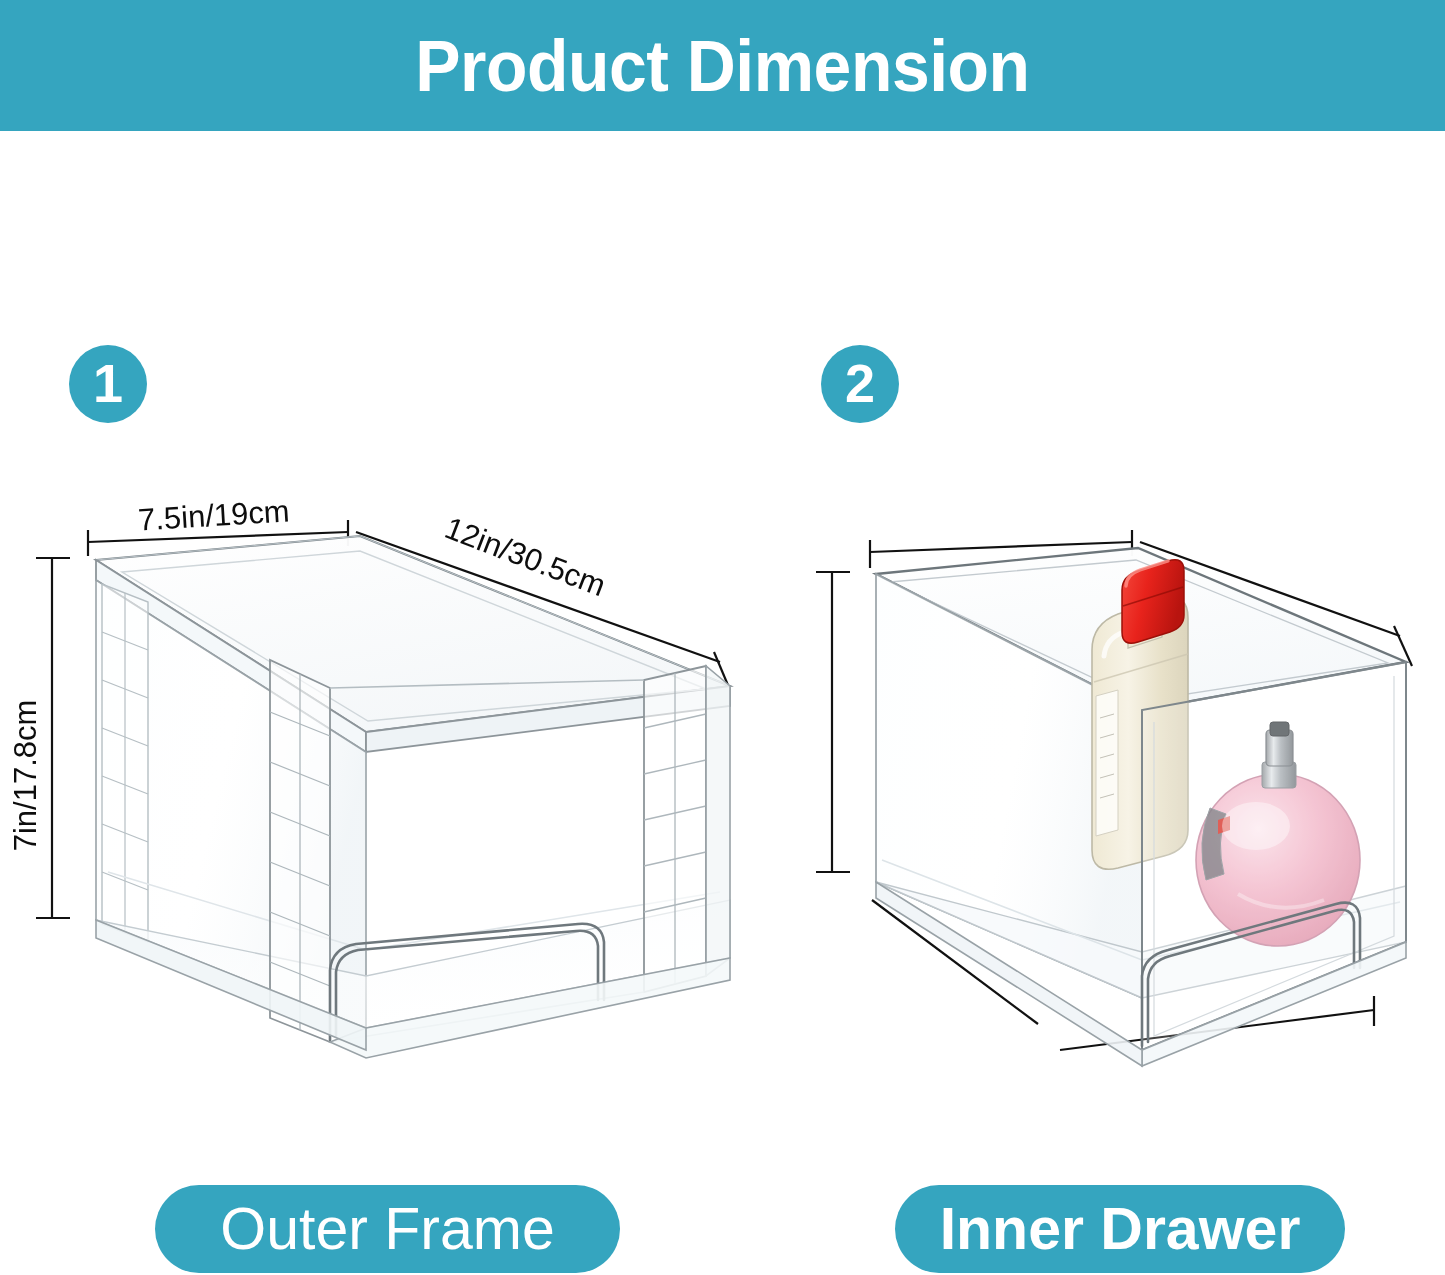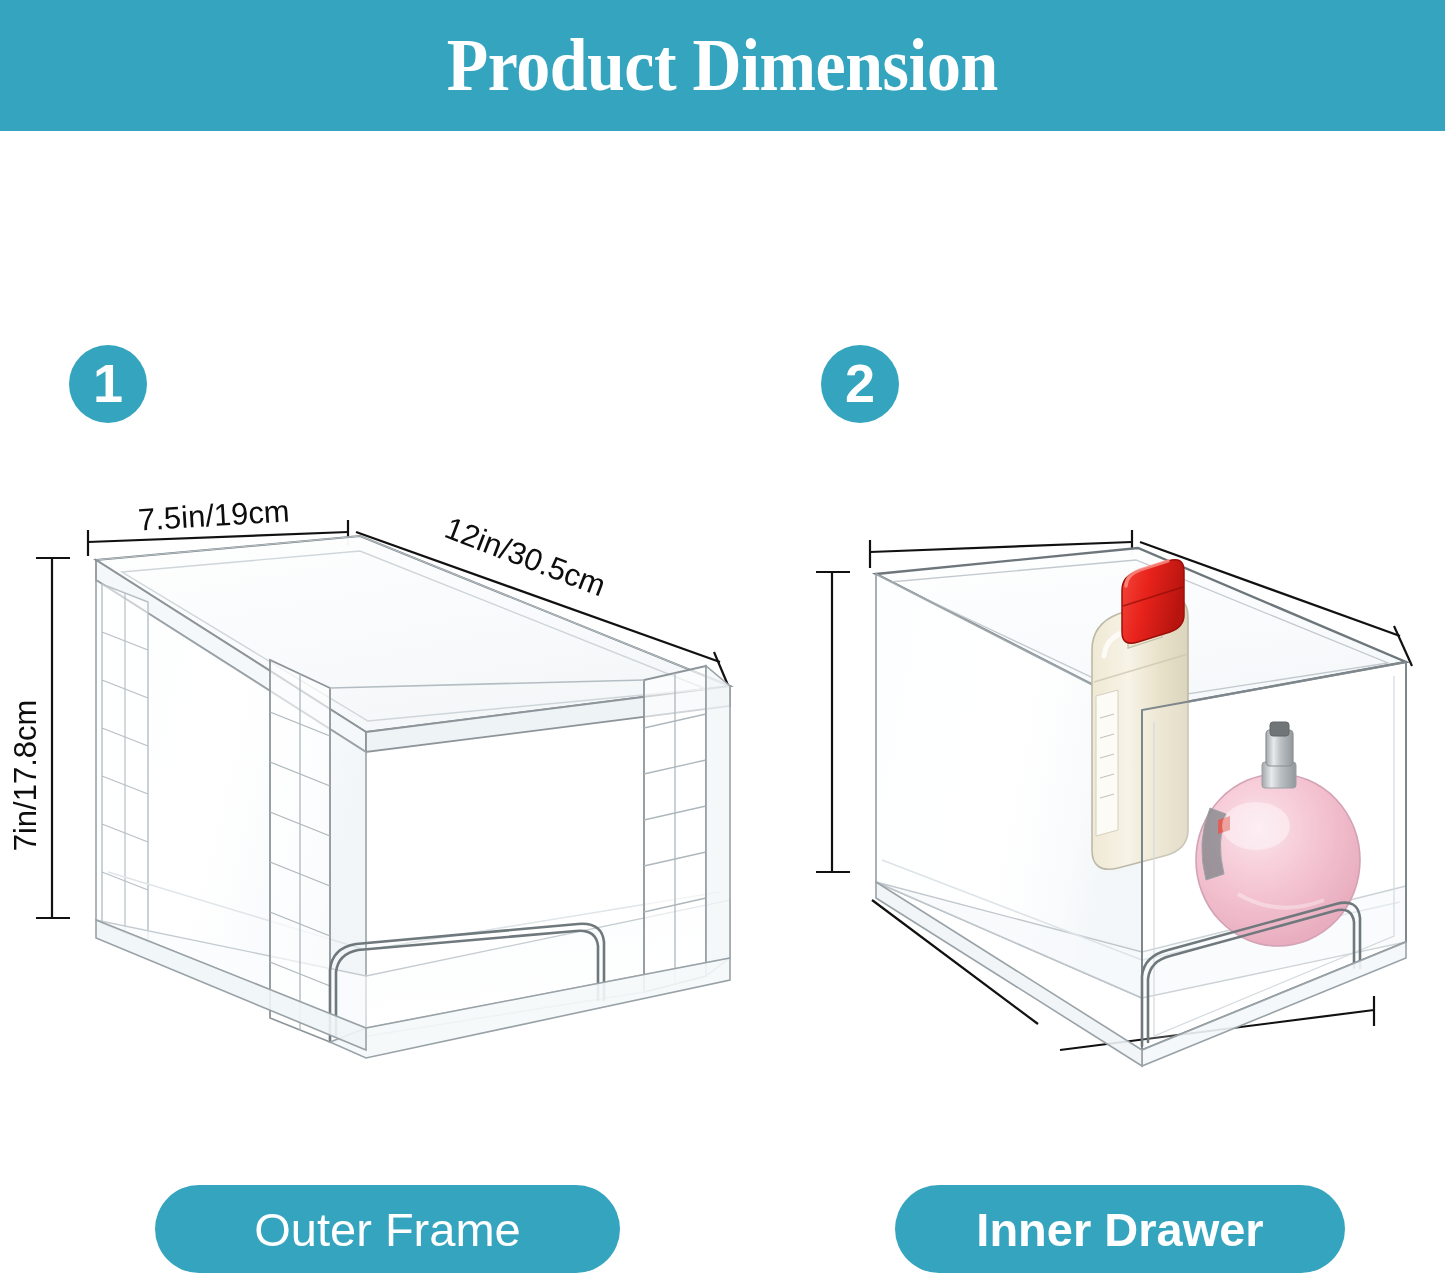--- a/index.html
+++ b/index.html
@@ -23,21 +23,20 @@
   
   .header-band {
     position: absolute;
     left: 0; top: 0;
     width: 1445px;
     height: 131px;
     background: #35a5bf;
     display: flex;
     align-items: center;
     justify-content: center;
-    font-family: Liberation Serif, serif;
   }
   .header-title {
     color: #ffffff;
     font-size: 73px;
     font-weight: bold;
     letter-spacing: -0.5px;
     line-height: 1;
     transform: scaleX(0.93);
     white-space: nowrap;
   }
@@ -92,21 +91,21 @@
   
   .pill {
     position: absolute;
     height: 88px;
     border-radius: 44px;
     background: #35a5bf;
     color: #ffffff;
     display: flex;
     align-items: center;
     justify-content: center;
-    font-size: 47px;
+    font-size: 59px;
     font-weight: 400;
     line-height: 1;
     white-space: nowrap;
   }
   #pill-left  { left: 155px; top: 1185px; width: 465px; }
   #pill-right { left: 895px; top: 1185px; width: 450px; font-weight: bold; }
 </style>
 </head>
 <body>
 

